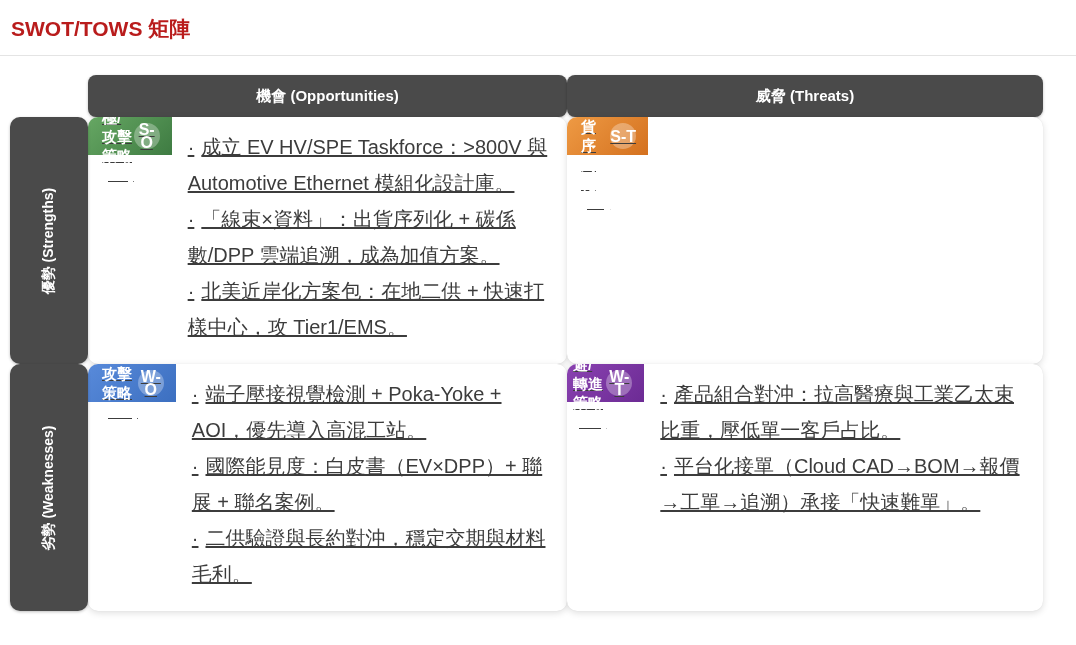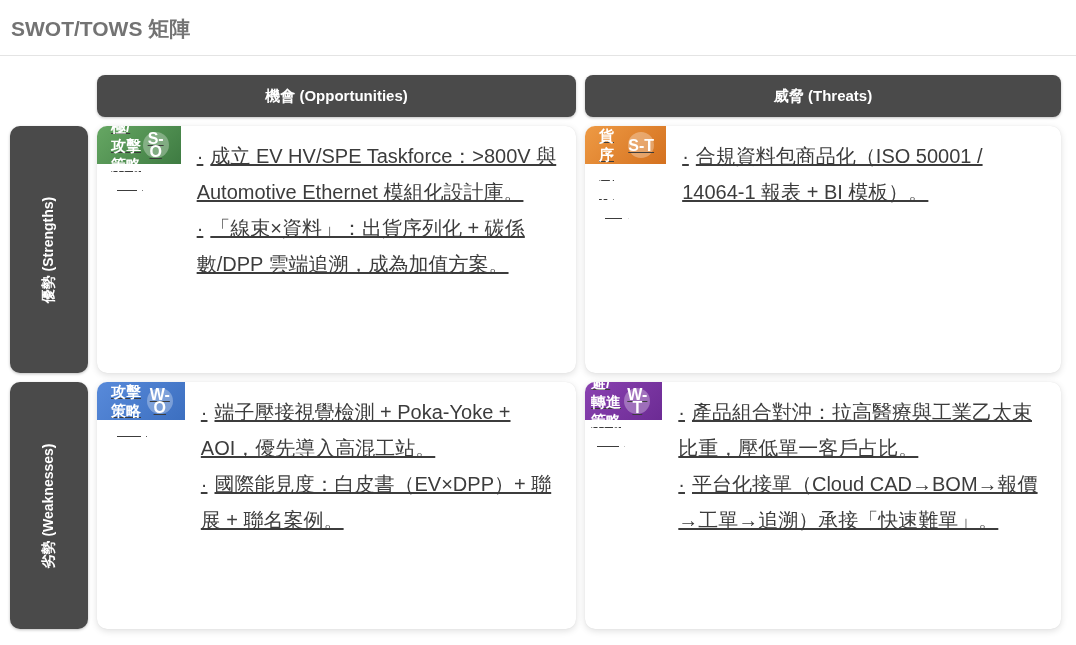--- a/index.html
+++ b/index.html
@@ -8,33 +8,32 @@
     width: 1076px;
     height: 645px;
     overflow: hidden;
     font-family: "Liberation Sans", "DejaVu Sans", sans-serif;
     color: #3c3c3c;
   }
   .page { width: 100%; height: 100%; }
   .page-title {
     font-size: 21px;
     font-weight: 700;
-    color: #737373;
+    color: #b91c1c;
     margin: 15px 0 12px 11px;
   }
   .title-divider {
     border: none;
     border-top: 1px solid #e4e4e4;
     margin: 0;
   }
   .matrix {
     display: grid;
     grid-template-columns: 78px 479px 476px;
     grid-template-rows: 42px 247px 247px;
-    gap: 9px;
     margin: 19px 15px 0 10px;
   }
   .corner { }
   .col-header {
     background: #4a4a4a;
     border-radius: 8px;
     color: #ffffff;
     font-weight: 700;
     font-size: 15px;
     display: flex;
@@ -127,45 +126,46 @@
     </div>
 
     <div class="card">
       <div class="card-header" style="background: linear-gradient(135deg, rgb(102, 167, 99), rgb(62, 123, 66));">
         <span class="card-title">積極/攻擊策略 (SO)</span>
         <span class="badge">S-O</span>
       </div>
       <div class="card-body">
           <div class="bullet-item"><span class="bullet">·</span>成立 EV HV/SPE Taskforce：&gt;800V 與 Automotive Ethernet 模組化設計庫。</div>
           <div class="bullet-item"><span class="bullet">·</span>「線束×資料」：出貨序列化 + 碳係數/DPP 雲端追溯，成為加值方案。</div>
+          <div class="bullet-item"><span class="bullet">·</span>北美近岸化方案包：在地二供 + 快速打樣中心，攻 Tier1/EMS。</div>
         </div>
     </div>
 
     <div class="card">
       <div class="card-header" style="background: linear-gradient(135deg, rgb(238, 154, 68), rgb(212, 113, 31));">
         <span class="card-title">緩衝/出貨序列化 (ST)</span>
         <span class="badge">S-T</span>
       </div>
       <div class="card-body">
-          <div class="bullet-item"><span class="bullet">·</span>合規資料包商品化（ISO 50001 / 14064-1 報表 + BI 模板）。</div>
         </div>
     </div>
 
     <div class="row-label" style="background: rgb(74, 74, 74);">
       <span class="vert">劣勢 (Weaknesses)</span>
     </div>
 
     <div class="card">
       <div class="card-header" style="background: linear-gradient(135deg, rgb(88, 138, 218), rgb(60, 111, 192));">
         <span class="card-title">改善/攻擊策略 (WO)</span>
         <span class="badge">W-O</span>
       </div>
       <div class="card-body">
           <div class="bullet-item"><span class="bullet">·</span>端子壓接視覺檢測 + Poka-Yoke + AOI，優先導入高混工站。</div>
           <div class="bullet-item"><span class="bullet">·</span>國際能見度：白皮書（EV×DPP）+ 聯展 + 聯名案例。</div>
+          <div class="bullet-item"><span class="bullet">·</span>二供驗證與長約對沖，穩定交期與材料毛利。</div>
         </div>
     </div>
 
     <div class="card">
       <div class="card-header" style="background: linear-gradient(135deg, rgb(138, 66, 177), rgb(108, 43, 148)); padding-left: 6px;">
         <span class="card-title">迴避/轉進策略 (WT)</span>
         <span class="badge">W-T</span>
       </div>
       <div class="card-body">
           <div class="bullet-item"><span class="bullet">·</span>產品組合對沖：拉高醫療與工業乙太束比重，壓低單一客戶占比。</div>

